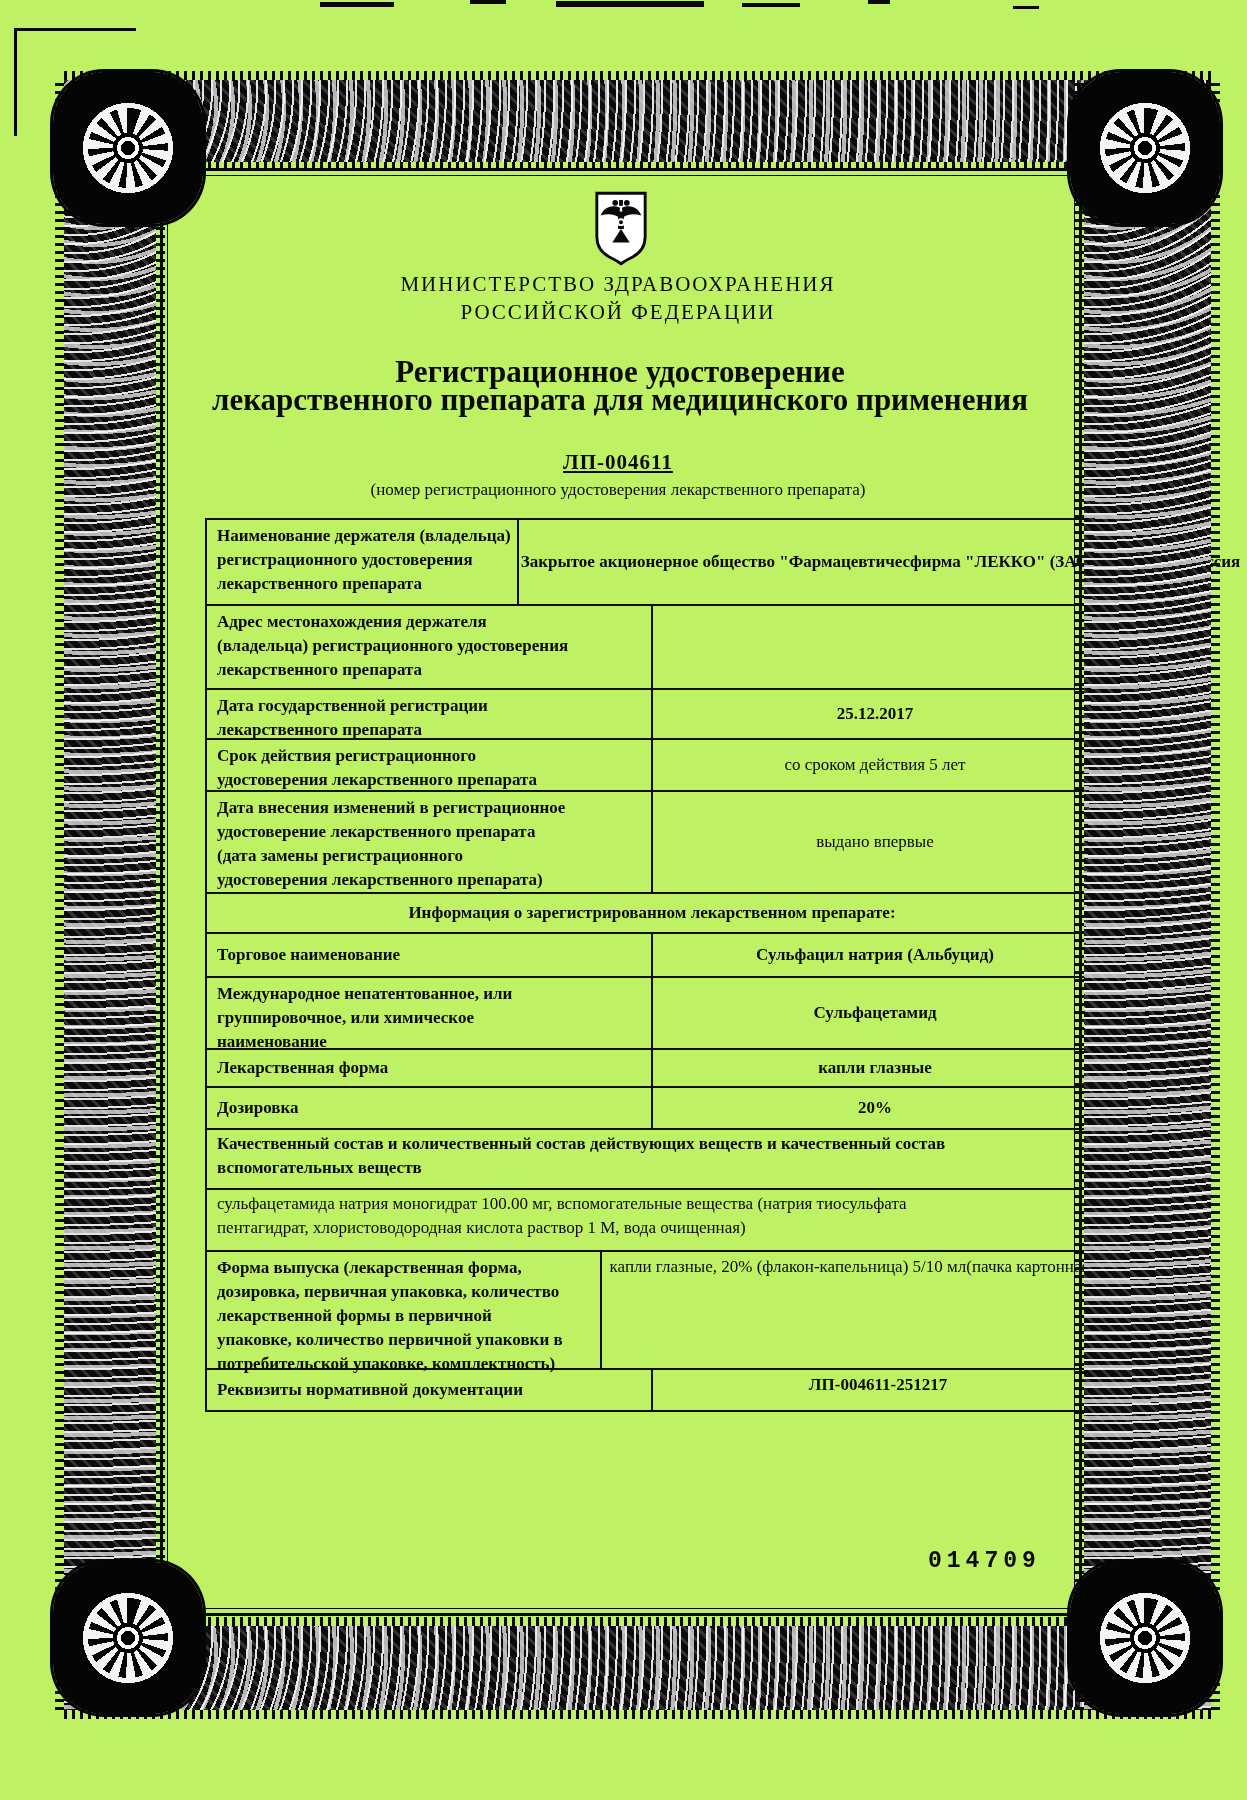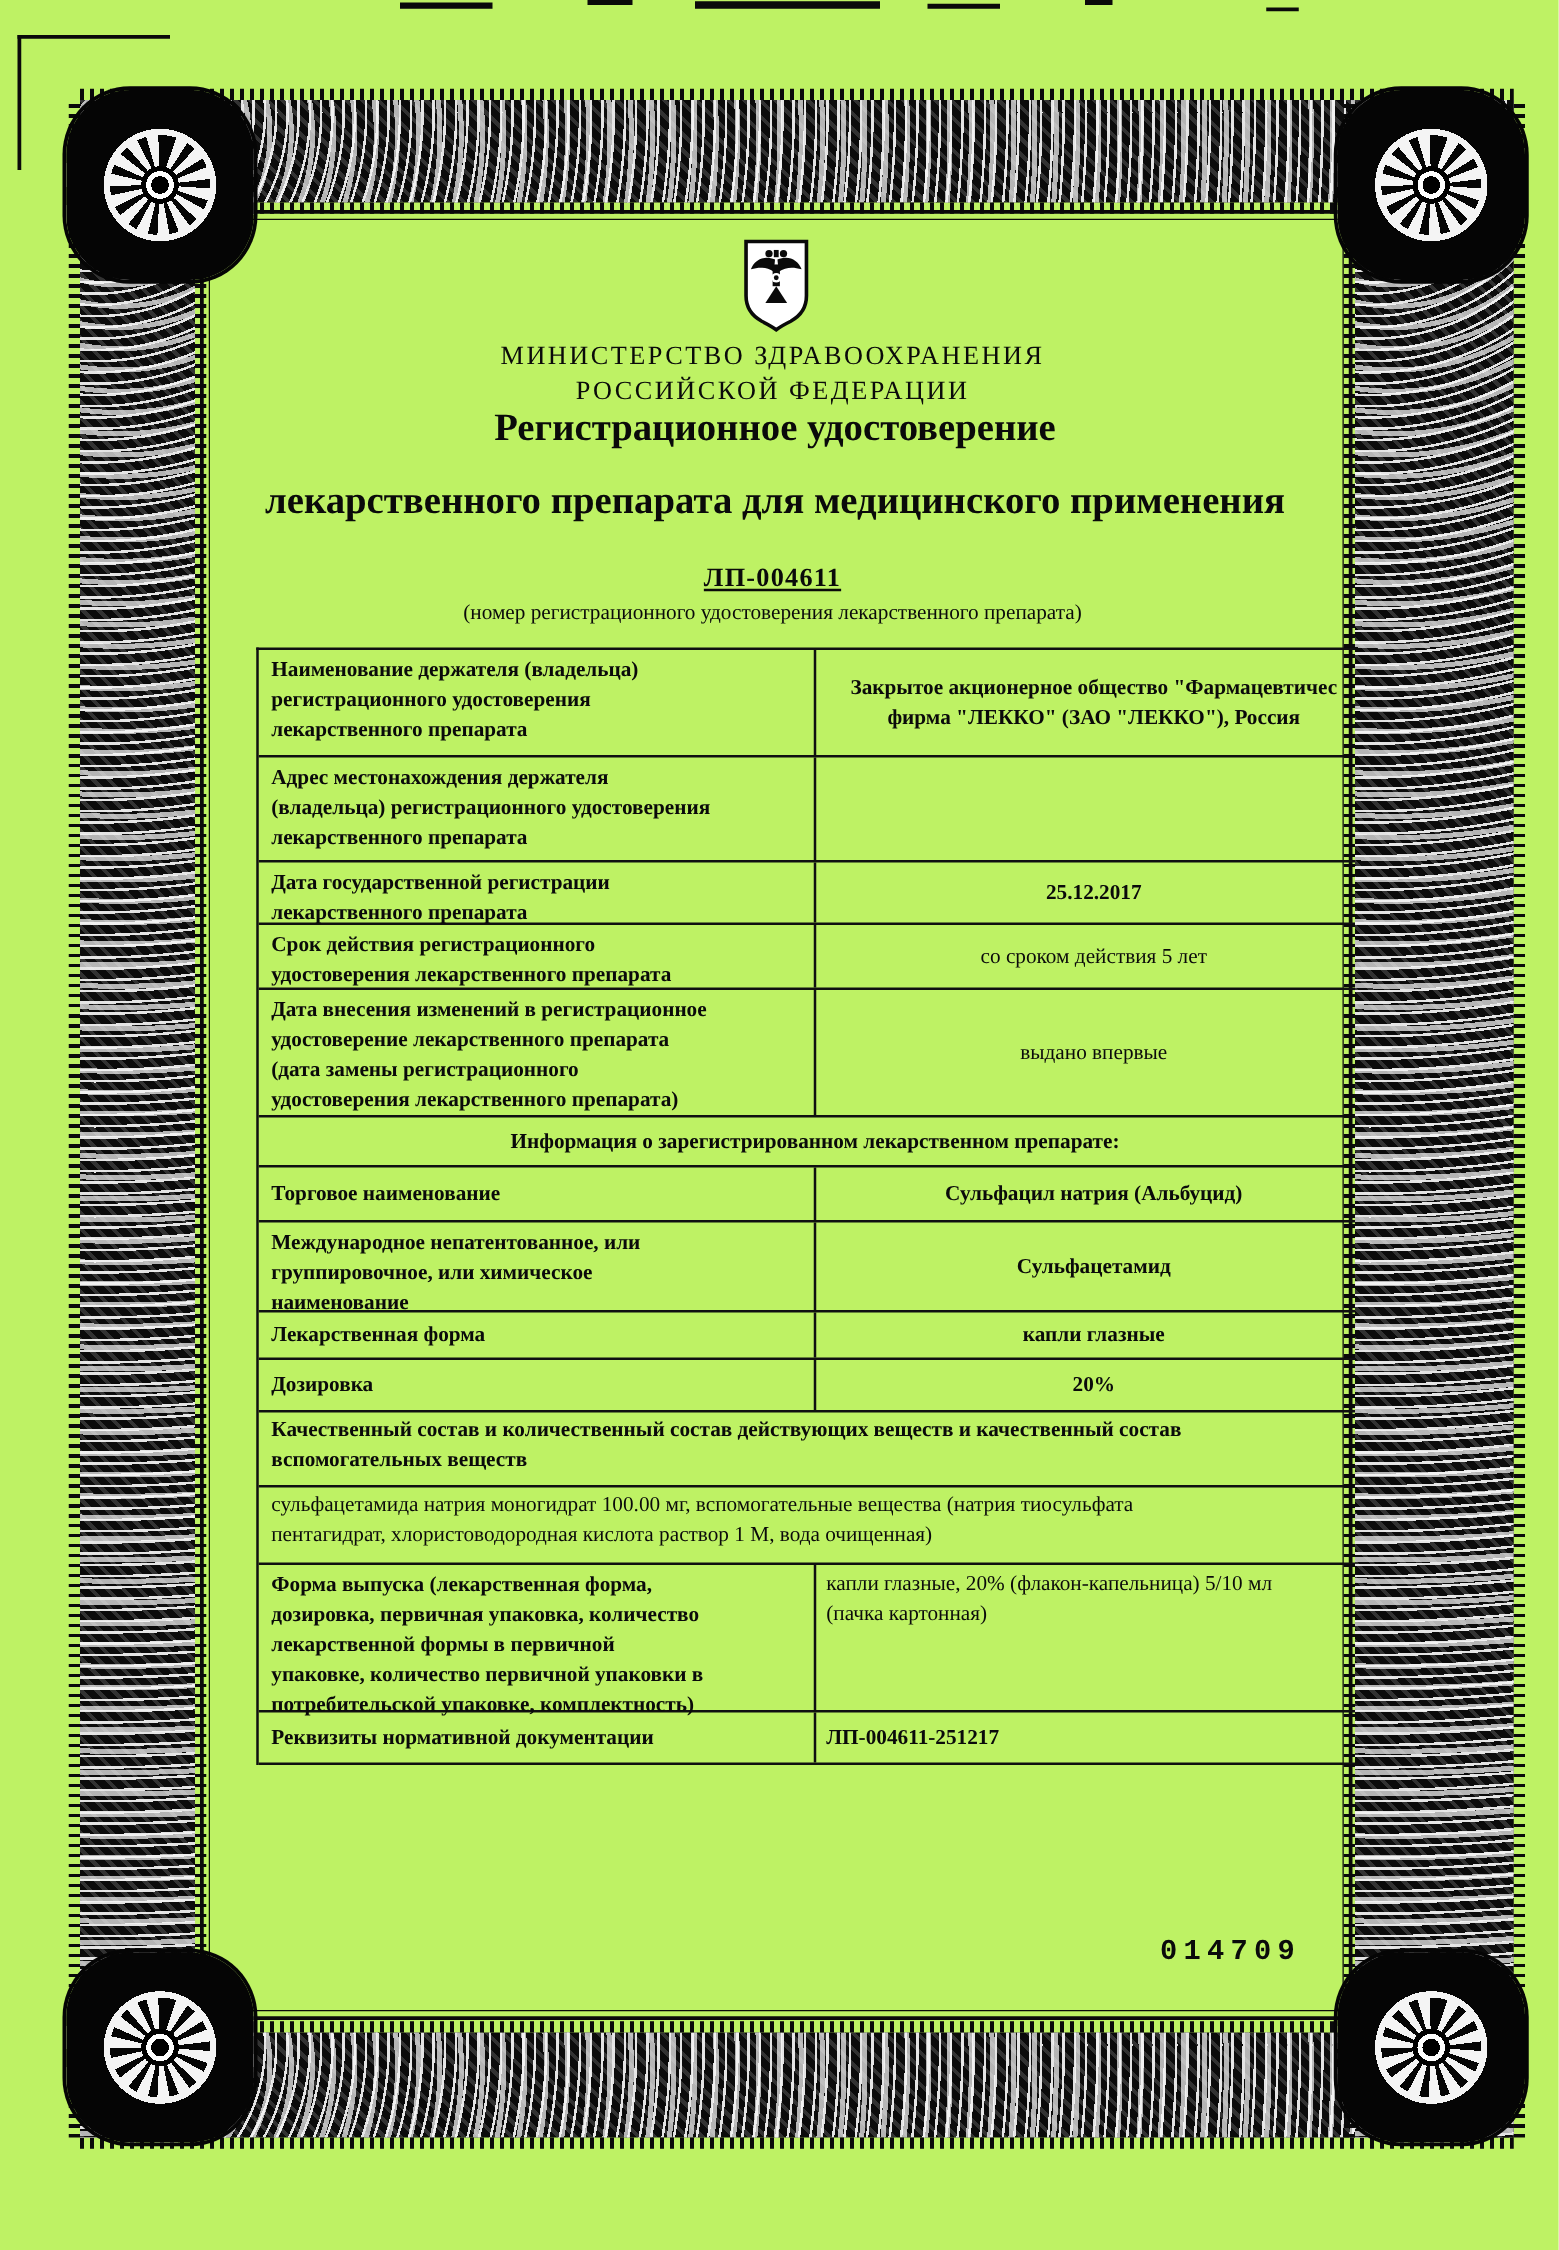--- a/index.html
+++ b/index.html
@@ -33,33 +33,33 @@
       border:3px solid #0a0a0a;z-index:2;}
   .inner-frame::after{content:"";position:absolute;inset:4px;border:1px solid #0a0a0a;}
 
   
   .emblem{position:absolute;left:592px;top:190px;z-index:3;}
   .ministry{position:absolute;left:160px;width:916px;text-align:center;z-index:3;
       font-size:21px;letter-spacing:2px;}
   .m1{top:272px}.m2{top:300px}
   .doc-title{position:absolute;left:120px;width:1000px;text-align:center;z-index:3;
       font-size:31px;font-weight:bold;}
-  .t1{top:324px}.t2{top:382px}
+  .t1{top:354px}.t2{top:382px}
   .reg-num{position:absolute;left:160px;width:916px;text-align:center;top:450px;z-index:3;
       font-size:21px;font-weight:bold;text-decoration:underline;letter-spacing:1px;}
   .reg-cap{position:absolute;left:160px;width:916px;text-align:center;top:480px;z-index:3;
       font-size:17px;}
 
   
   .reg-table{position:absolute;left:205px;top:518px;width:890px;z-index:3;
       border-top:2px solid #101010;border-left:2px solid #101010;font-size:17px;line-height:24px;}
   .trow{display:flex;border-bottom:2px solid #101010;box-sizing:border-box;}
   .lbl{width:446px;box-sizing:border-box;padding:4px 6px 4px 10px;font-weight:bold;
       border-right:2px solid #101010;display:flex;flex-direction:column;justify-content:flex-start;}
-  .val{flex:1;display:flex;flex-direction:column;justify-content:center;align-items:center;
+  .val{flex:1;display:flex;justify-content:center;align-items:center;
       font-weight:bold;padding:3px 2px;box-sizing:border-box;overflow:visible;}
   .val .ln,.lbl .ln{white-space:nowrap;}
   .val.vnorm{font-weight:normal;}
   .val.topleft{justify-content:flex-start;align-items:flex-start;text-align:left;padding-left:8px;}
   .val.left{align-items:flex-start;text-align:left;padding-left:8px;}
   .spanc{width:100%;text-align:center;font-weight:bold;display:flex;flex-direction:column;
       justify-content:center;box-sizing:border-box;padding:2px 6px;}
   .spanl{width:100%;text-align:left;display:flex;flex-direction:column;
       box-sizing:border-box;padding:2px 6px 2px 10px;}
   .spanl.bold{font-weight:bold;}

